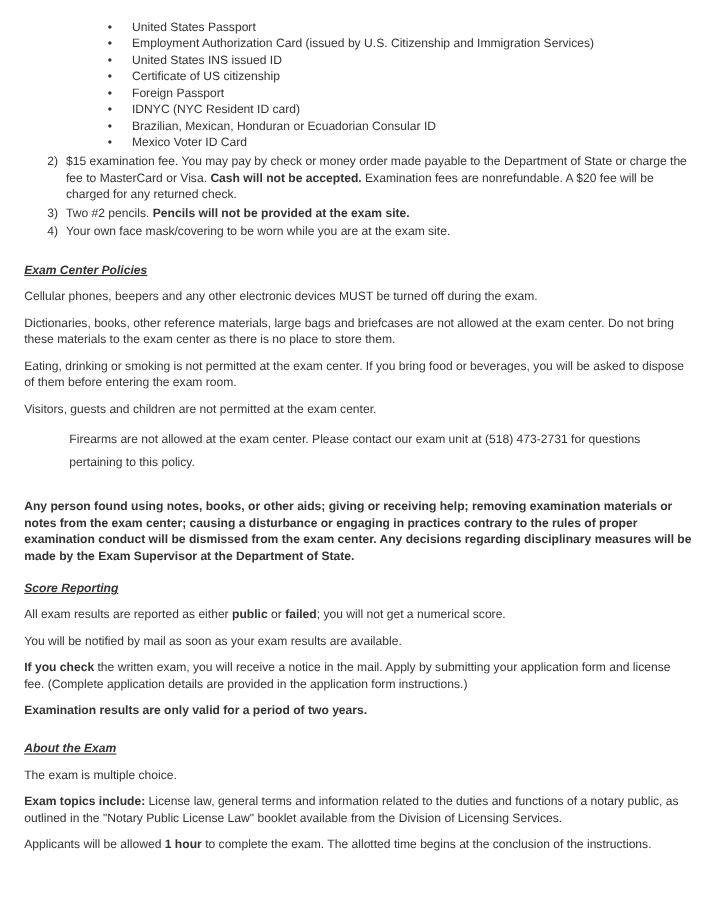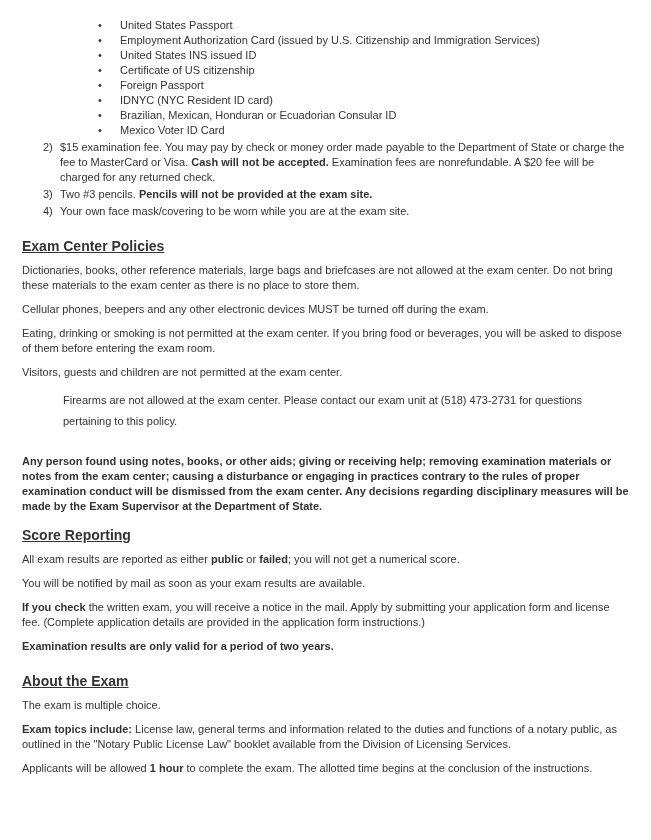--- a/index.html
+++ b/index.html
@@ -22,22 +22,23 @@
     overflow: hidden;
   }
   ul.bullets { list-style: none; margin: 2px 0 0 0; padding: 0 0 0 76px; }
   ul.bullets li { display: flex; }
   ul.bullets .marker { width: 22px; flex: 0 0 22px; }
   .numbered { margin-top: 2px; }
   .item { display: flex; margin-top: 2px; }
   .item .num { margin-left: 21px; width: 17px; flex: 0 0 17px; }
   .item .itxt { flex: 1; }
   .sec-h {
-    font-size: 14px;
+    font-size: 11px;
     font-weight: bold;
+    font-style: italic;
     text-decoration: underline;
     margin: 20px 0 0 0;
   }
   .sec-h.mt-lg { margin-top: 14px; }
   .sec-h.mt-xl { }
   p.para { margin: 9px 0 0 0; }
   p.para.spread { line-height: 21px; margin-top: 10px; margin-left: 41px; }
   p.para.mt-lg { margin-top: 22px; }
   .b { font-weight: bold; }
 </style>
@@ -81,31 +82,31 @@
       </li>
   </ul>
 
   <div class="numbered">
     <div class="item">
       <span class="num">2)</span>
       <span class="itxt"><span>$15 examination fee. You may pay by check or money order made payable to the Department of State or charge the fee to MasterCard or Visa. </span><span class="b">Cash will not be accepted.</span><span> Examination fees are nonrefundable. A $20 fee will be charged for any returned check.</span></span>
     </div>
     <div class="item">
       <span class="num">3)</span>
-      <span class="itxt"><span>Two #3 pencils. </span><span class="b">Pencils will not be provided at the exam site.</span></span>
+      <span class="itxt"><span>Two #2 pencils. </span><span class="b">Pencils will not be provided at the exam site.</span></span>
     </div>
     <div class="item">
       <span class="num">4)</span>
       <span class="itxt"><span>Your own face mask/covering to be worn while you are at the exam site.</span></span>
     </div>
   </div>
 
   <h2 class="sec-h">Exam Center Policies</h2>
+  <p class="para"><span>Cellular phones, beepers and any other electronic devices MUST be turned off during the exam.</span></p>
   <p class="para"><span>Dictionaries, books, other reference materials, large bags and briefcases are not allowed at the exam center. Do not bring these materials to the exam center as there is no place to store them.</span></p>
-  <p class="para"><span>Cellular phones, beepers and any other electronic devices MUST be turned off during the exam.</span></p>
   <p class="para"><span>Eating, drinking or smoking is not permitted at the exam center. If you bring food or beverages, you will be asked to dispose of them before entering the exam room.</span></p>
   <p class="para"><span>Visitors, guests and children are not permitted at the exam center.</span></p>
   <p class="para spread"><span>Firearms are not allowed at the exam center. Please contact our exam unit at (518) 473-2731 for questions pertaining to this policy.</span></p>
   <p class="para mt-lg"><span class="b">Any person found using notes, books, or other aids; giving or receiving help; removing examination materials or notes from the exam center; causing a disturbance or engaging in practices contrary to the rules of proper examination conduct will be dismissed from the exam center. Any decisions regarding disciplinary measures will be made by the Exam Supervisor at the Department of State.</span></p>
 
   <h2 class="sec-h mt-lg">Score Reporting</h2>
   <p class="para"><span>All exam results are reported as either </span><span class="b">public</span><span> or </span><span class="b">failed</span><span>; you will not get a numerical score.</span></p>
   <p class="para"><span>You will be notified by mail as soon as your exam results are available.</span></p>
   <p class="para"><span class="b">If you check</span><span> the written exam, you will receive a notice in the mail. Apply by submitting your application form and license fee. (Complete application details are provided in the application form instructions.)</span></p>
   <p class="para"><span class="b">Examination results are only valid for a period of two years.</span></p>

